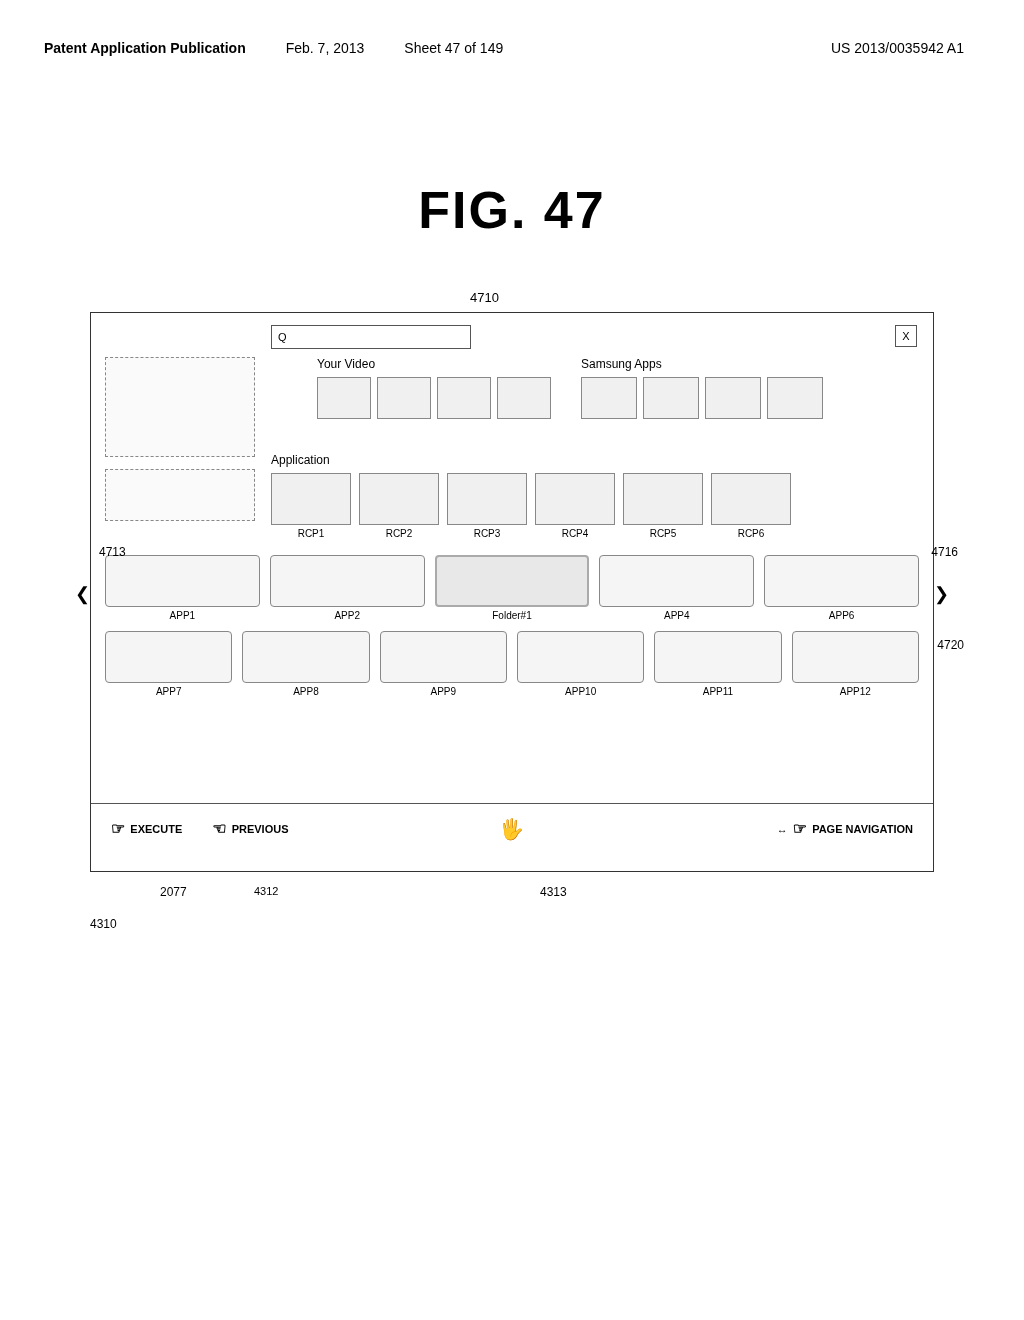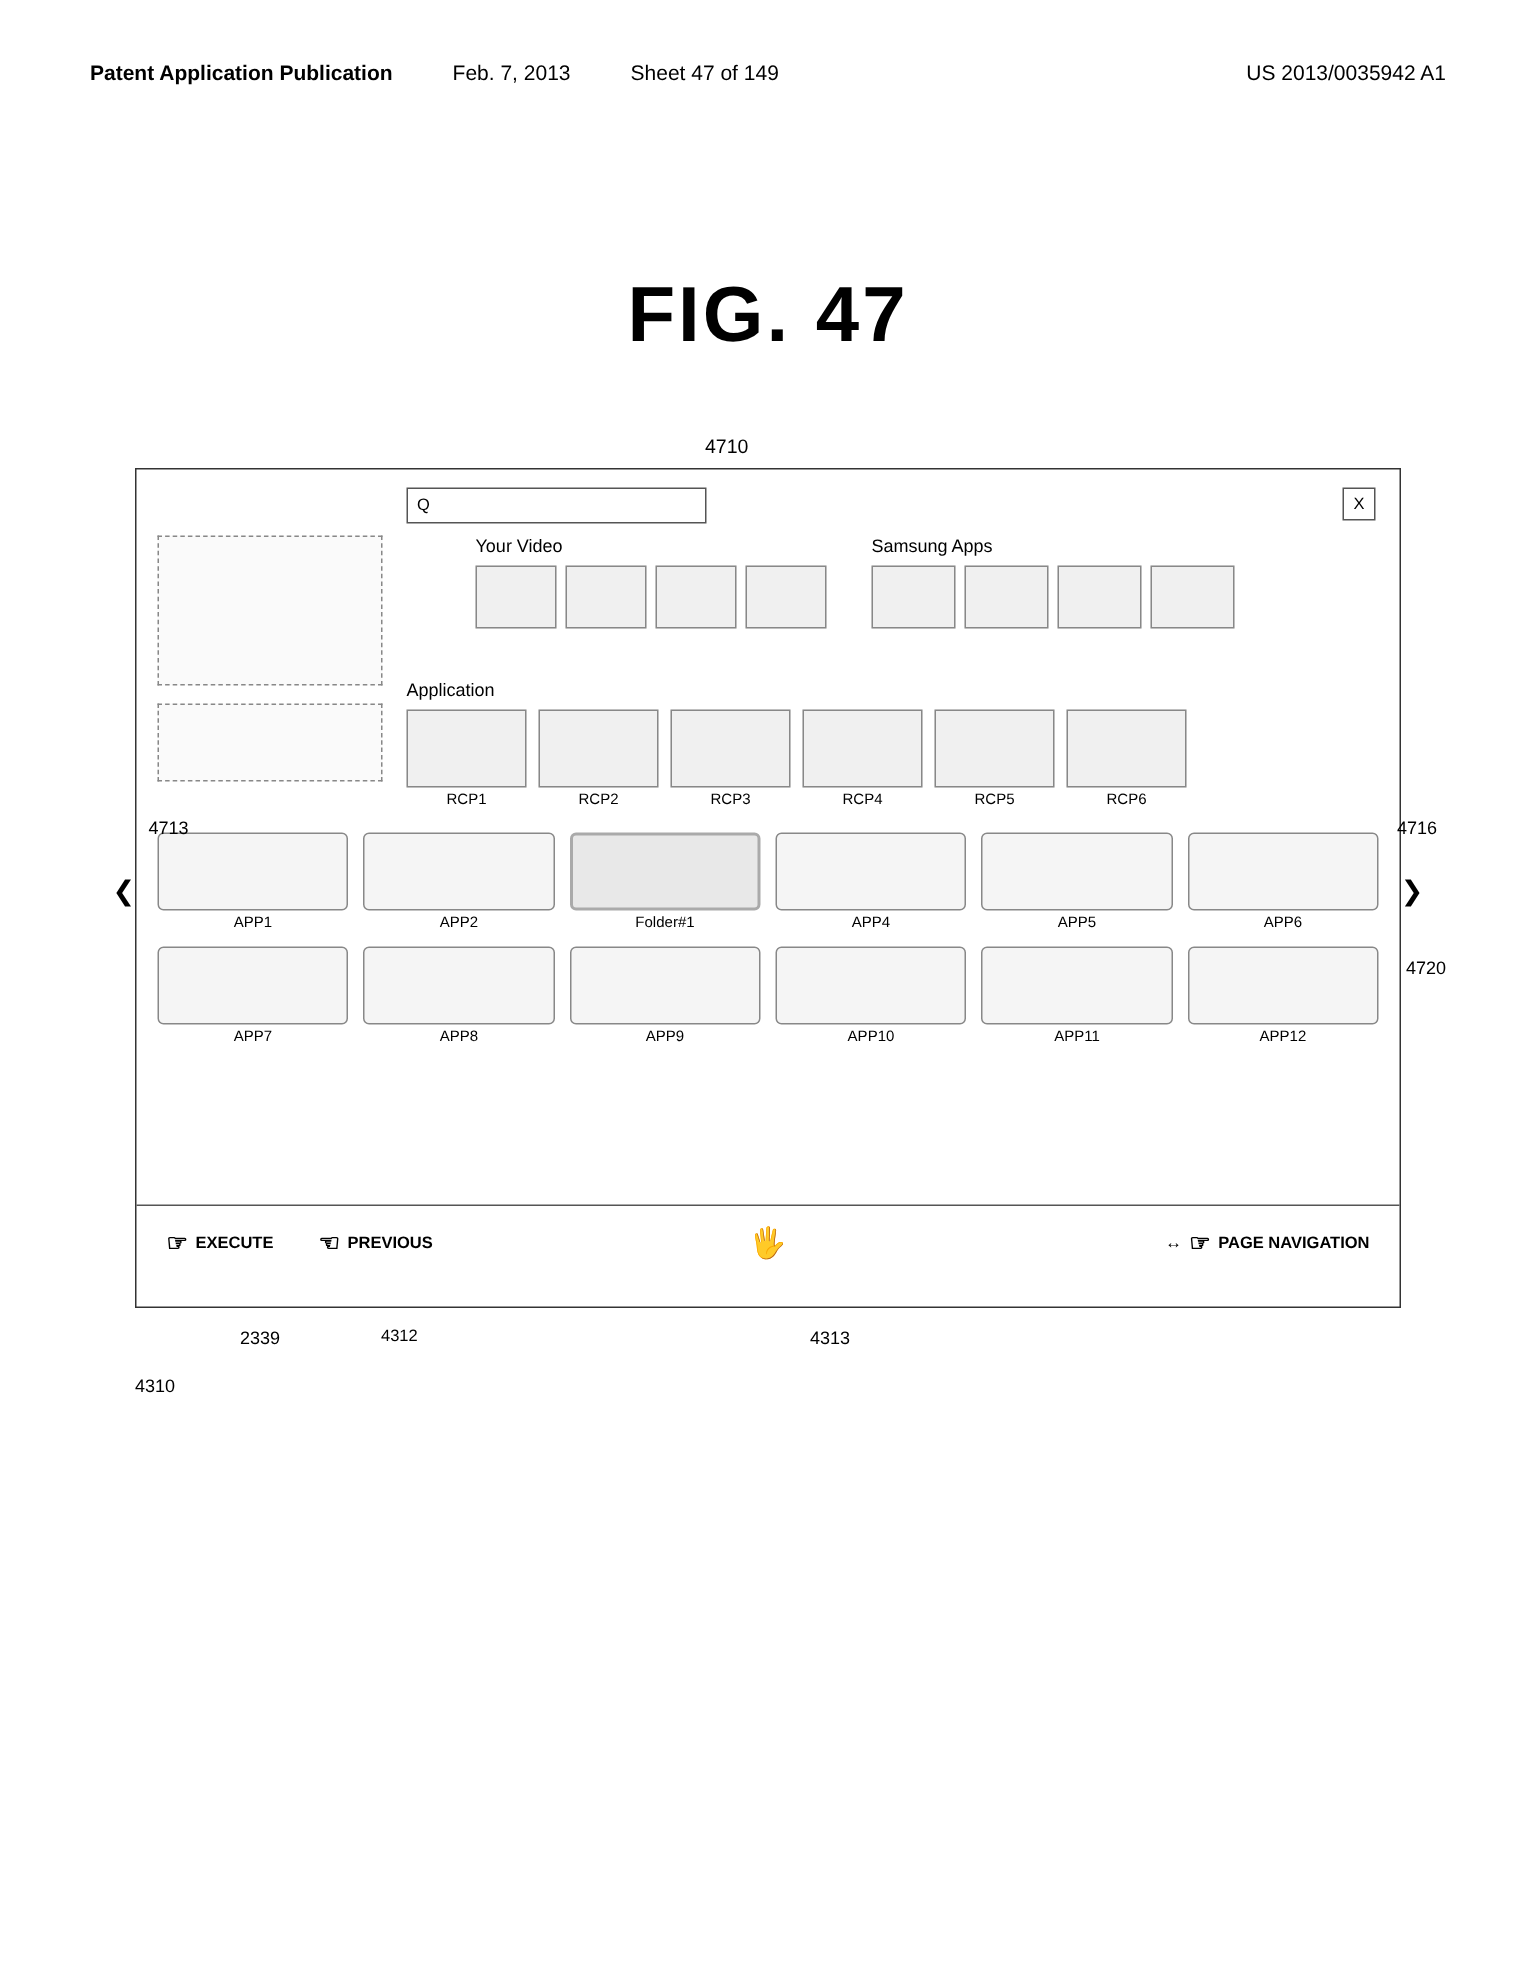--- a/index.html
+++ b/index.html
@@ -8,21 +8,21 @@
       height: 1320px;
       background: #fff;
       font-family: Arial, sans-serif;
       overflow: hidden;
       position: relative;
     }
 
     .header {
       position: absolute;
       top: 40px;
-      left: 60px;
+      left: 44px;
       right: 60px;
       display: flex;
       align-items: center;
       gap: 40px;
     }
 
     .header-pub {
       font-size: 14px;
       font-weight: bold;
     }
@@ -393,24 +393,20 @@
           <div class="app-thumb"></div>
           <span>APP2</span>
         </div>
         <div class="app-item">
           <div class="app-thumb" style="background:#e8e8e8; border:2px solid #aaa;"></div>
           <span>Folder#1</span>
         </div>
         <div class="app-item">
           <div class="app-thumb"></div>
           <span>APP4</span>
-        </div>
-        <div class="app-item">
-          <div class="app-thumb"></div>
-          <span>APP5</span>
         </div>
         <div class="app-item">
           <div class="app-thumb"></div>
           <span>APP6</span>
         </div>
       </div>
 
       <div class="app-row">
         <div class="app-item">
           <div class="app-thumb"></div>
@@ -465,17 +461,17 @@
     <span>4713</span>
   </div>
   <div class="bracket-4716">
     <span>4716</span>
   </div>
   <div class="label-4720">
     <span>4720</span>
   </div>
 
   <div style="position:absolute; top:595px; left:0; font-size:12px;margin-top:32px;">4310</div>
-  <div style="position:absolute; top:595px; left:70px; font-size:12px;">2339</div>
+  <div style="position:absolute; top:595px; left:70px; font-size:12px;">2077</div>
   <div style="position:absolute; top:595px; left:164px; font-size:11px;">4312</div>
   <div style="position:absolute; top:595px; left:450px; font-size:12px;">4313</div>
 
 </div>
 
 </body></html>

